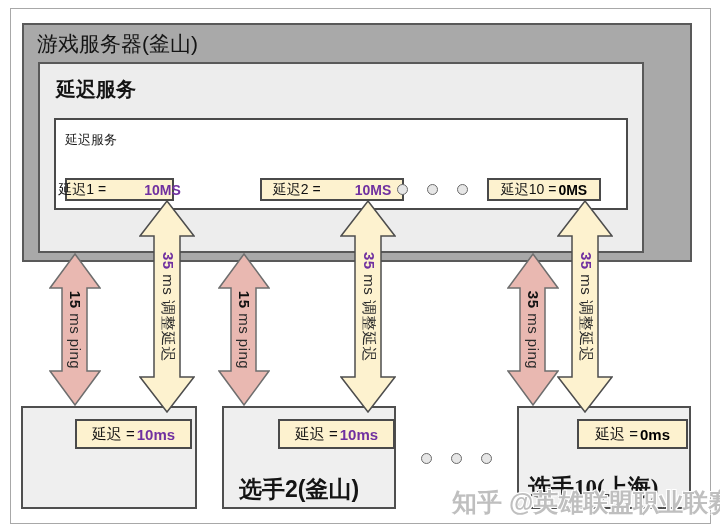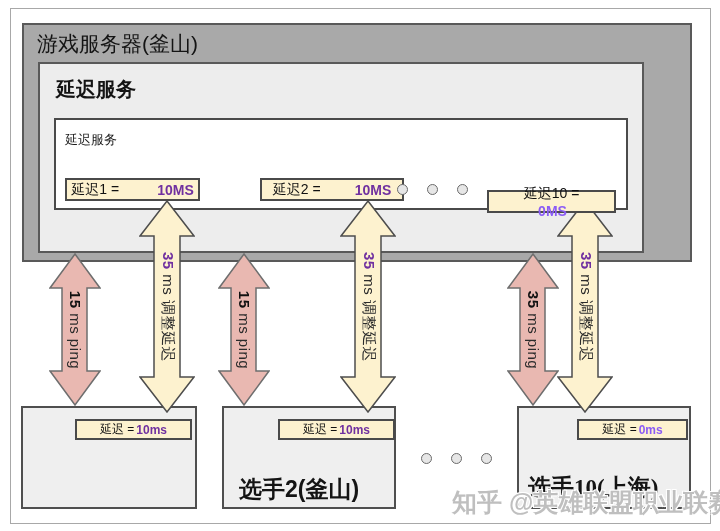--- a/index.html
+++ b/index.html
@@ -9,64 +9,64 @@
   .server-box{position:absolute;left:22px;top:23px;width:670px;height:239px;background:#a9a9a9;border:2px solid #595959;box-sizing:border-box;z-index:1;}
   .server-title{position:absolute;left:37px;top:30px;font-size:21px;font-weight:normal;color:#141414;z-index:2;}
   .engine-box{position:absolute;left:38px;top:62px;width:606px;height:191px;background:#ededed;border:2px solid #595959;box-sizing:border-box;z-index:2;}
   .engine-title{position:absolute;left:56px;top:76px;font-size:20px;font-weight:bold;color:#141414;z-index:3;}
   .service-box{position:absolute;left:54px;top:118px;width:574px;height:92px;background:#ffffff;border:2px solid #4a4a4a;box-sizing:border-box;z-index:3;}
   .service-title{position:absolute;left:65px;top:131px;font-size:13px;color:#1a1a1a;z-index:4;}
 
   .lat-label{position:absolute;height:23px;background:#fdf2cf;border:2px solid #4a4a4a;box-sizing:border-box;display:flex;align-items:center;justify-content:center;font-size:14px;color:#111;z-index:6;white-space:nowrap;}
   .lat-label .val{font-weight:bold;margin-left:2px;}
   .val-purple{color:#7030a0;}
-  .val-green{color:#8b5cf6;}
+  .val-green{color:#000000;}
 
   .dot{position:absolute;width:11px;height:11px;border-radius:50%;background:#e6e6e6;border:1.5px solid #6b6b6b;box-sizing:border-box;z-index:6;}
 
   .arrow{position:absolute;z-index:5;}
   .arrow svg{display:block;}
   .arrow-label{position:absolute;top:50%;left:50%;transform:translate(-50%,-50%) rotate(90deg);white-space:nowrap;font-size:15px;color:#2b2b2b;letter-spacing:0.5px;}
   .arrow-label .num{font-weight:bold;color:#111;}
   .arrow-label.adjust .num{color:#7030a0;}
 
   .player-box{position:absolute;top:406px;height:103px;background:#efefef;border:2px solid #4f4f4f;box-sizing:border-box;z-index:4;}
-  .player-lat{position:absolute;top:419px;height:21px;background:#fdf2cf;border:2px solid #4a4a4a;box-sizing:border-box;display:flex;align-items:center;justify-content:center;font-size:12px;color:#111;z-index:7;white-space:nowrap;}
+  .player-lat{position:absolute;top:419px;height:30px;background:#fdf2cf;border:2px solid #4a4a4a;box-sizing:border-box;display:flex;align-items:center;justify-content:center;font-size:15px;color:#111;z-index:7;white-space:nowrap;}
   .player-lat .val{font-weight:bold;margin-left:2px;}
   .player-name{position:absolute;font-size:23px;font-weight:bold;color:#141414;z-index:5;white-space:nowrap;}
 
   .watermark{position:absolute;left:452px;top:486px;font-size:25px;font-weight:bold;color:#bfbfbf;z-index:10;white-space:nowrap;text-shadow:1px 1px 0 #ffffff,-1px -1px 0 #ffffff,1px -1px 0 #ffffff,-1px 1px 0 #ffffff;}
 </style>
 </head>
 <body>
 
 <div id="canvas">
   <div class="frame"></div>
 
   <div class="server-box"></div>
   <div class="server-title">游戏服务器(釜山)</div>
 
   <div class="engine-box"></div>
   <div class="engine-title">延迟服务</div>
 
   <div class="service-box"></div>
   <div class="service-title">延迟服务</div>
 
-  <div class="lat-label" style="left:65px;top:178px;width:135px;gap:36px;">
+  <div class="lat-label" style="left:65px;top:178px;width:109px;gap:36px;">
     <span>延迟1 = </span>
     <span class="val val-purple">10MS</span>
   </div>
   <div class="lat-label" style="left:260px;top:178px;width:144px;gap:32px;">
     <span>延迟2 = </span>
     <span class="val val-purple">10MS</span>
   </div>
   <div class="dot" style="left:397px;top:184px;"></div>
   <div class="dot" style="left:427px;top:184px;"></div>
   <div class="dot" style="left:457px;top:184px;"></div>
-  <div class="lat-label" style="left:487px;top:190px;width:129px;flex-direction:column;">
+  <div class="lat-label" style="left:487px;top:178px;width:114px;">
     <span>延迟10 = </span>
     <span class="val val-green">0MS</span>
   </div>
 
   <div class="arrow" style="left:139px;top:200px;width:56px;height:213px;">
     <svg width="56" height="213">
       <polygon points="28,1 55,36 41,36 41,177 55,177 28,212 1,177 15,177 15,36 1,36" fill="#fdf2cf" stroke="#4d4d4d" stroke-width="1.5"></polygon>
     </svg>
     <span class="arrow-label adjust"><span class="num">35</span><span> ms 调整延迟</span></span>
   </div>

